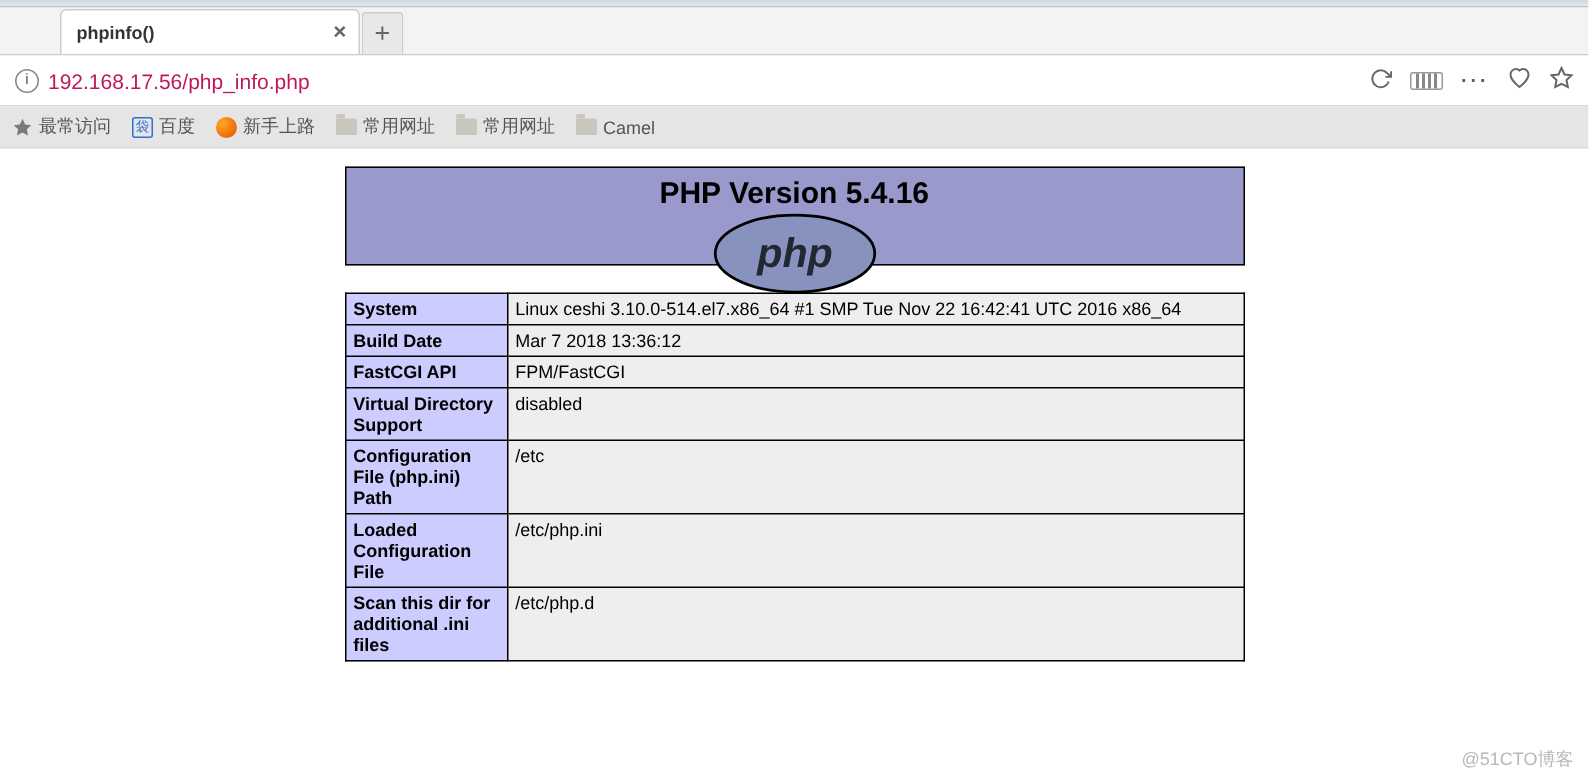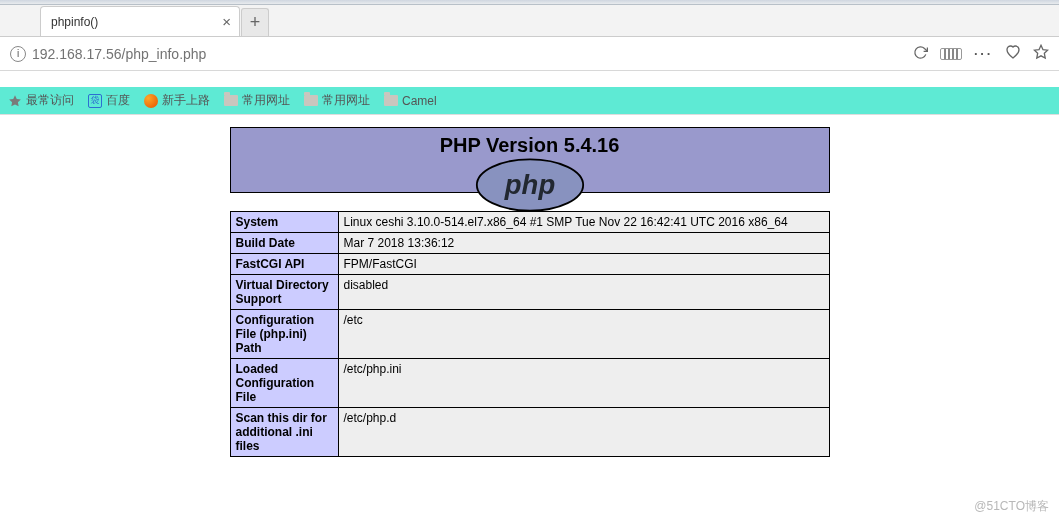--- a/index.html
+++ b/index.html
@@ -7,31 +7,31 @@
       font-family: -apple-system, "Segoe UI", Tahoma, sans-serif;
       font-size: 13px;
       background: #fff;
       width: 1059px;
       height: 519px;
       overflow: hidden;
       position: relative;
     }
     .window-top-border { height: 5px; background: linear-gradient(#cfd6e0,#e8ebee); border-bottom:1px solid #b8c0c8;}
     .tab-strip { height: 32px; background: #f3f3f3; display:flex; align-items:flex-end; padding:0 0 0 40px; border-bottom:1px solid #ccc;}
-    .tab { height:30px; background:#fff; border:1px solid #ccc; border-bottom:none; border-top-left-radius:4px; border-top-right-radius:4px; display:flex; align-items:center; padding:0 10px; min-width:200px; position:relative; font-size:12px; color:#333;}
+    .tab { height:30px; background:#fff; border:1px solid #ccc; border-bottom:none; border-top-left-radius:4px; border-top-right-radius:4px; display:flex; align-items:center; padding:0 10px; min-width:200px; position:relative; font-size:12px; color:#333;font-weight:bold;}
     .tab .close { position:absolute; right:8px; top:6px; font-size:15px; color:#666; cursor:pointer;}
     .newtab { width:28px; height:28px; background:#e8e8e8; border:1px solid #ccc; border-bottom:none; display:flex; align-items:center; justify-content:center; color:#666; font-size:18px; margin-left:1px; border-top-right-radius:3px; border-top-left-radius:3px; cursor:pointer;}
     .addr-row { height:34px; background:#fff; border-bottom:1px solid #d8d8d8; display:flex; align-items:center; padding:0 10px;}
     .info-icon { width:16px; height:16px; border:1px solid #888; border-radius:50%; display:flex; align-items:center; justify-content:center; font-size:10px; color:#555; margin-right:6px;}
     .ab-text { flex:1; color:#777; font-size:14px;}
-    .url-text { color:#737373; font-size:14px;}
+    .url-text { color:#be185d; font-size:14px;}
     .addr-right { display:flex; align-items:center; gap:12px; color:#555;}
     .addr-right .reader { border:1px solid #999; border-radius:2px; padding:0 3px; display:flex; gap:2px;}
     .addr-right .reader span{ width:2px; height:10px; background:#888; display:block;}
-    .bm-row { height:28px; background:#5eead4; border-bottom:1px solid #ddd; display:flex; padding:0 8px; font-size:12px; color:#555; gap:14px;margin-top:16px;}
+    .bm-row { height:28px; background:#e5e5e5; border-bottom:1px solid #ddd; display:flex; padding:0 8px; font-size:12px; color:#555; gap:14px;}
     .bm-row .bm { display:flex; align-items:center; gap:4px; cursor:pointer;}
     .ico-star { width:14px; height:14px; display:inline-block; }
     .ico-star svg{display:block;}
     .ico-folder { width:14px; height:11px; background:#c9c6be; border-radius:1px; display:inline-block; position:relative;}
     .ico-folder::before{content:""; position:absolute; top:-3px; left:0; width:6px; height:3px; background:#c9c6be; border-radius:1px 1px 0 0;}
     .ico-baidu { width:14px; height:14px; border:1px solid #2d6fd2; border-radius:2px; display:inline-flex; align-items:center; justify-content:center; color:#2d6fd2; font-size:9px;}
     .ico-ff { width:14px; height:14px; border-radius:50%; background: radial-gradient(circle at 30% 30%, #ffa726, #e65100); display:inline-block;}
     .content { padding:12px 0 0 0; display:flex; justify-content:center;}
     .phpinfo { width:600px; }
     .ph-header { background:#9999cc; border:1px solid #000; padding:6px 10px; display:flex; align-items:center; justify-content:space-between; height:66px;flex-direction:column;}

